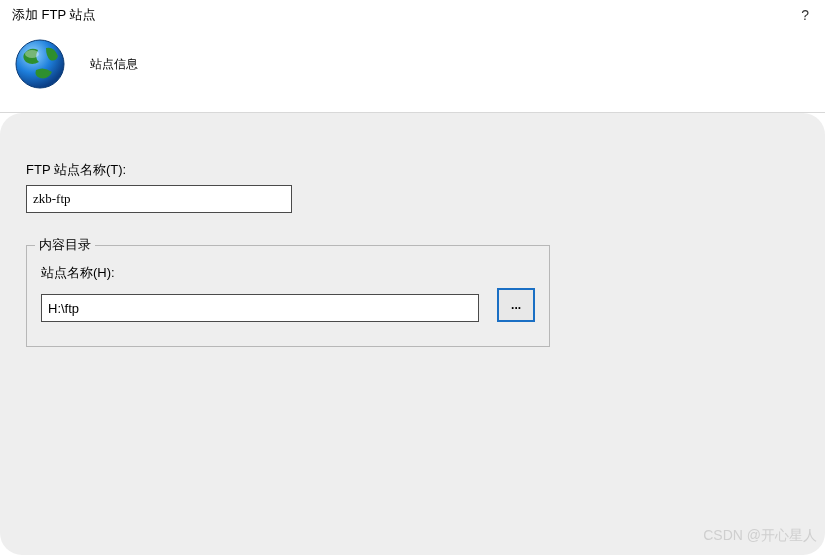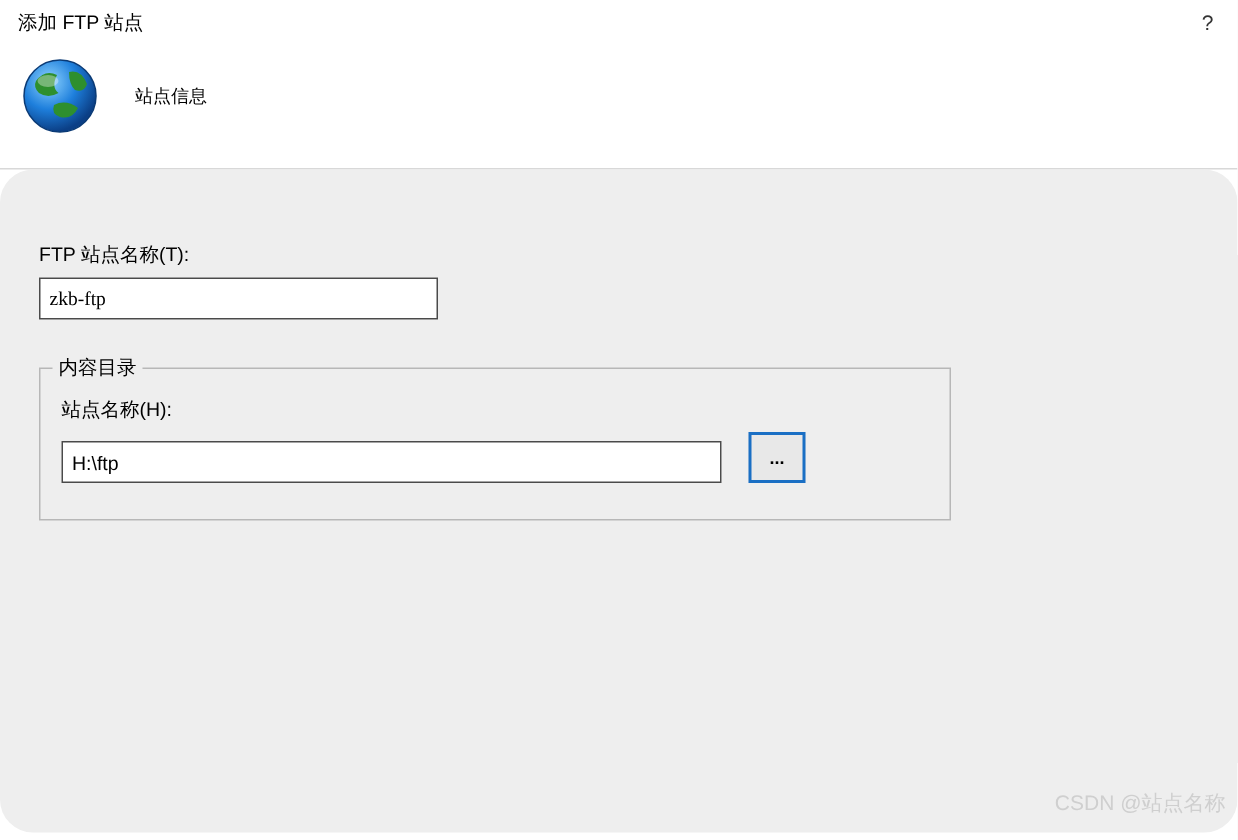--- a/index.html
+++ b/index.html
@@ -58,21 +58,21 @@
     height: 28px;
     border: 1px solid #4a4a4a;
     background: #ffffff;
     font-family: Liberation Serif, serif;
     font-size: 13px;
     padding: 0 6px;
     box-sizing: border-box;
   }
   .fieldset {
     margin-top: 32px;
-    width: 608px;
+    width: 524px;
     border: 1px solid #b7b7b7;
     padding: 18px 14px 24px 14px;
     position: relative;
     box-sizing: border-box;
   }
   .fieldset .legend {
     position: absolute;
     top: -10px;
     left: 8px;
     background: #eeeeee;
@@ -154,14 +154,14 @@
   <div class="fieldset">
     <div class="legend">内容目录</div>
 
     <div class="field-label">站点名称(H):</div>
     <div class="path-row">
       <input type="text" class="path-input" value="H:\ftp" style="">
       <div class="browse-btn">...</div>
     </div>
   </div>
 
-  <div class="watermark">CSDN @站点名称</div>
+  <div class="watermark">CSDN @开心星人</div>
 </div>
 
 </body></html>

